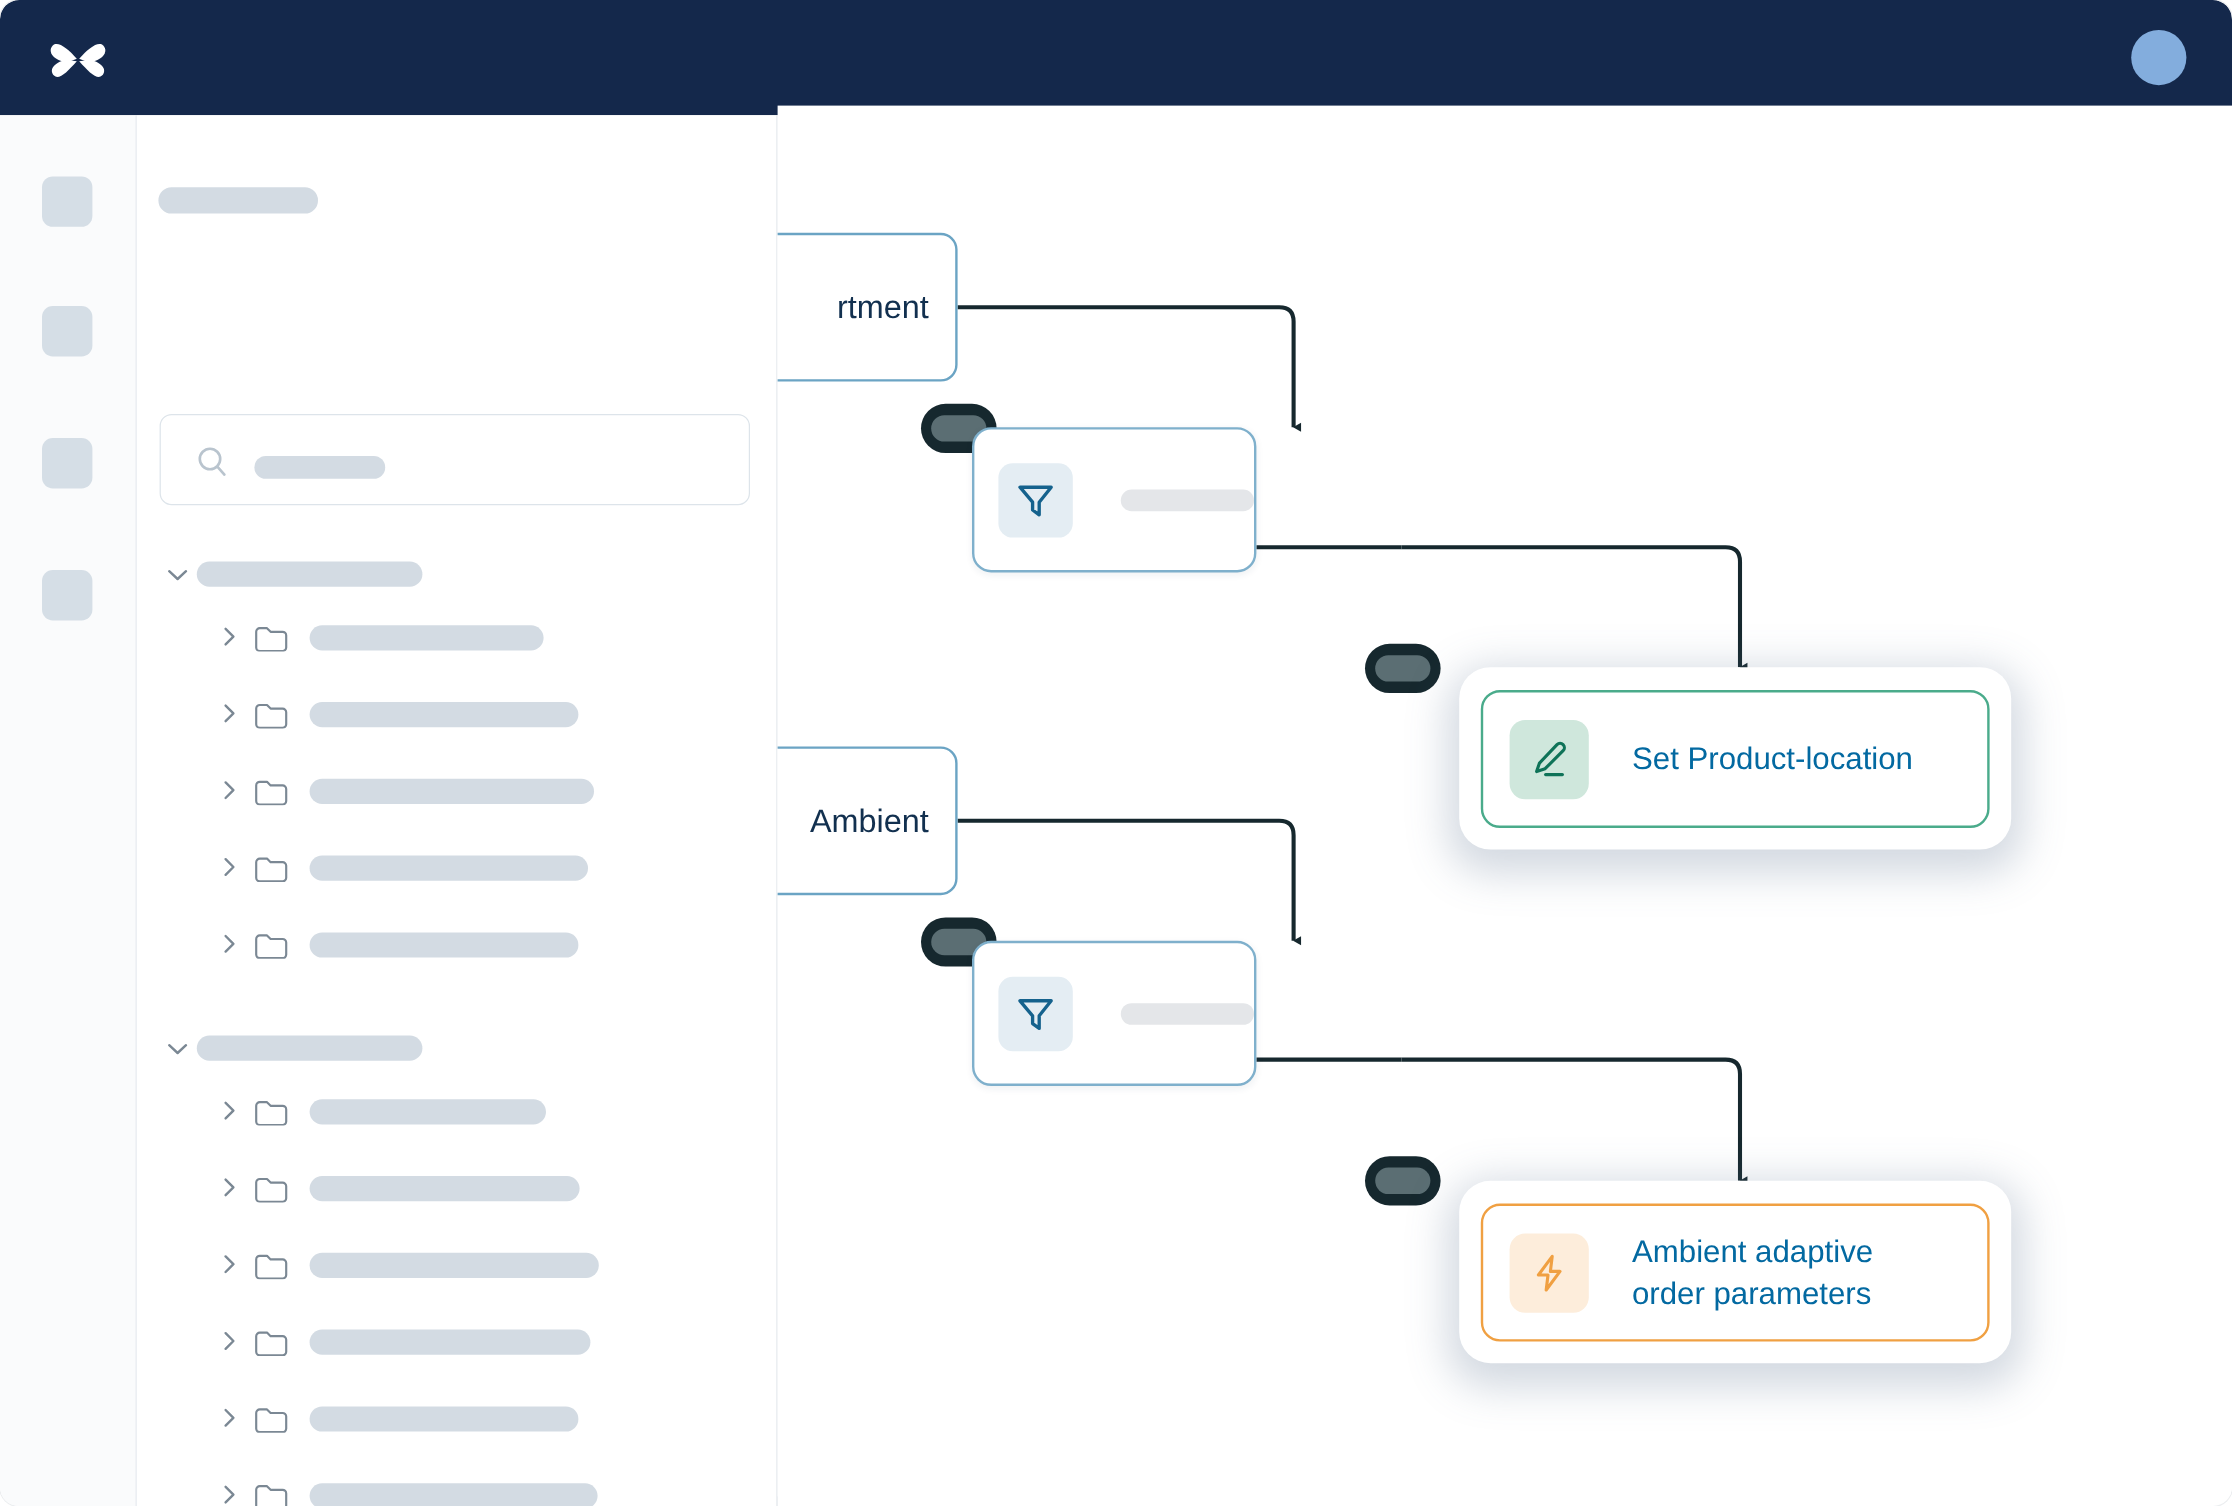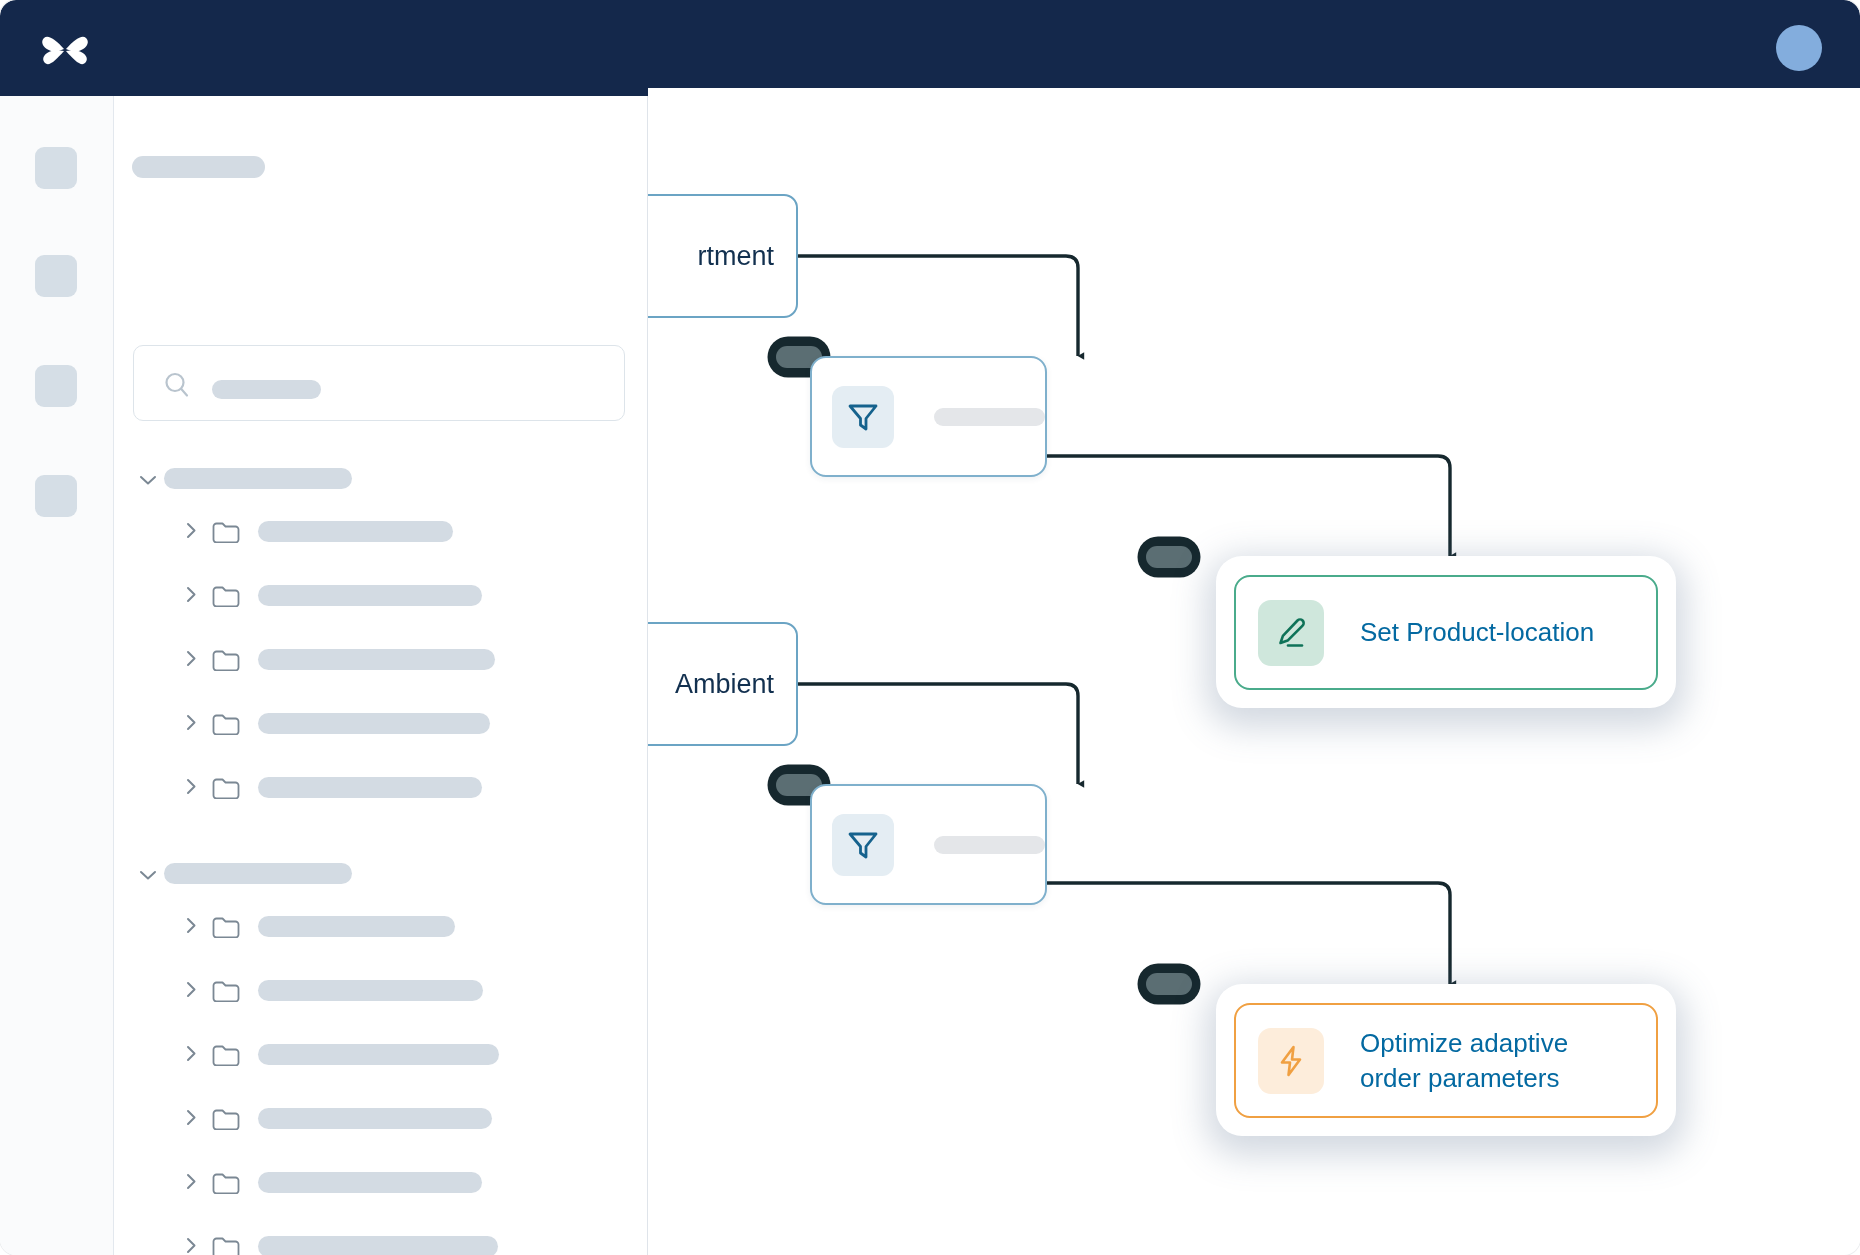--- a/index.html
+++ b/index.html
@@ -366,17 +366,17 @@
       <span class="act-label">Set Product-location</span>
     </div>
 
     <div class="halo" style="left:568px;top:896px;width:460px;height:152px;"></div>
     <div class="node node-action node-orange" style="left:586px;top:915px;width:424px;height:115px;">
       <span class="act-ico-wrap ico-orange">
         <svg viewBox="0 0 38 38" width="38" height="38">
           <path d="M21.5 5 L10 20.5 H18 L16.5 33 L28 17.5 H20 Z" fill="none" stroke="#f0a042" stroke-width="2.6" stroke-linejoin="round" stroke-linecap="round"></path>
         </svg>
       </span>
-      <span class="act-label">Optimize adaptive order parameters</span>
+      <span class="act-label">Ambient adaptive order parameters</span>
     </div>
 
   </div>
 </div>
 
 </body></html>

